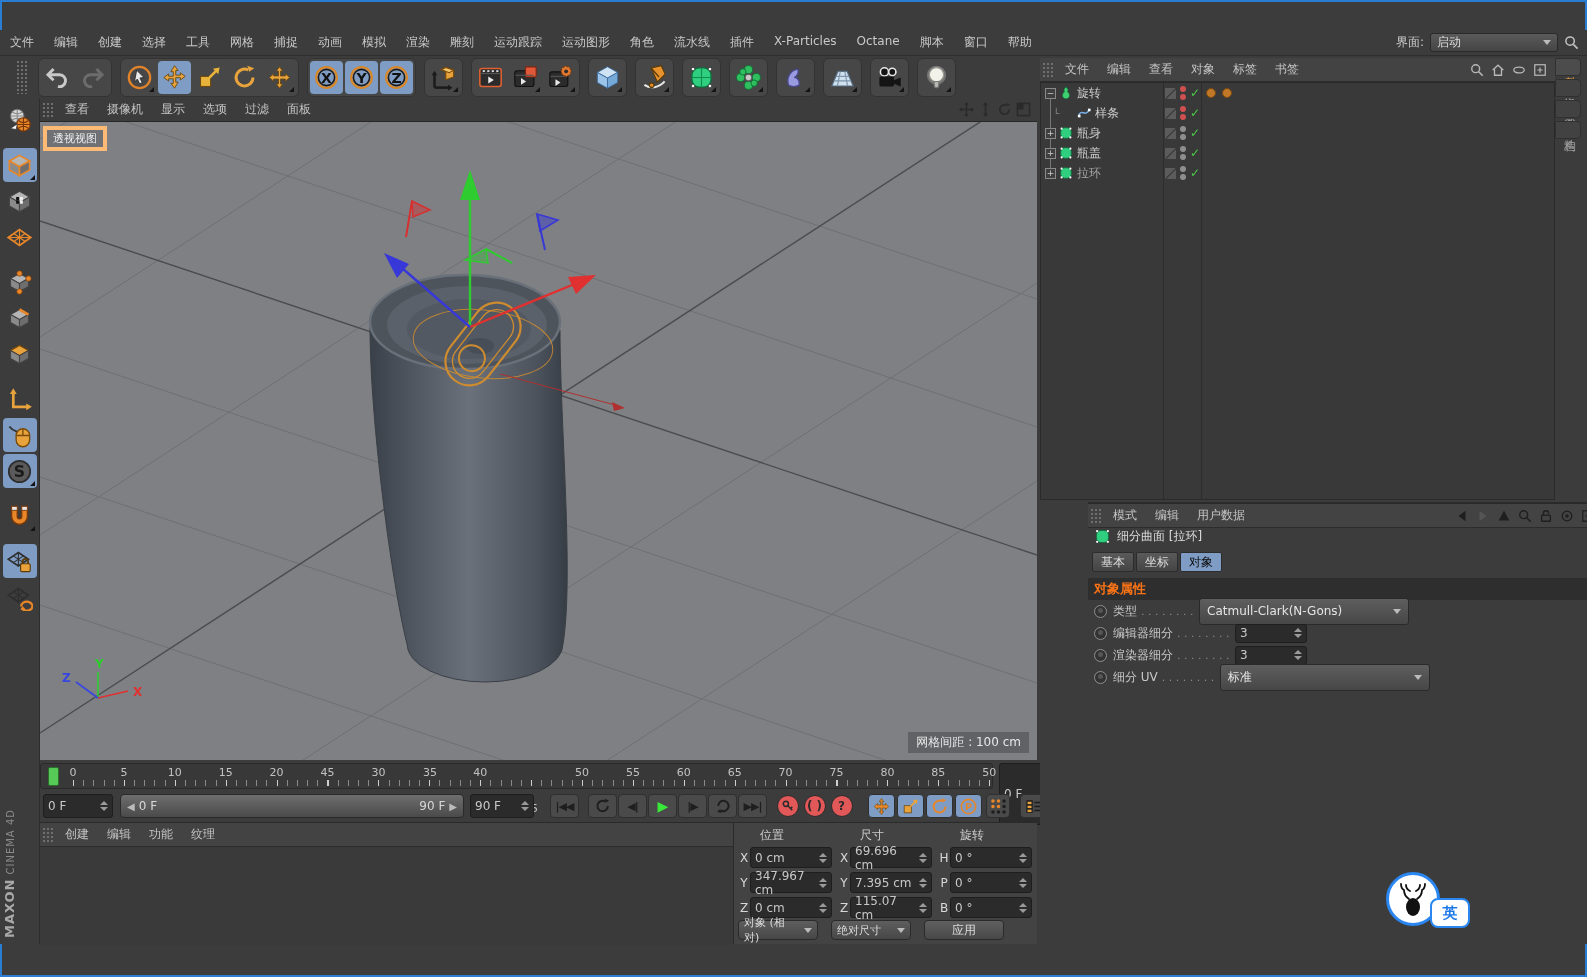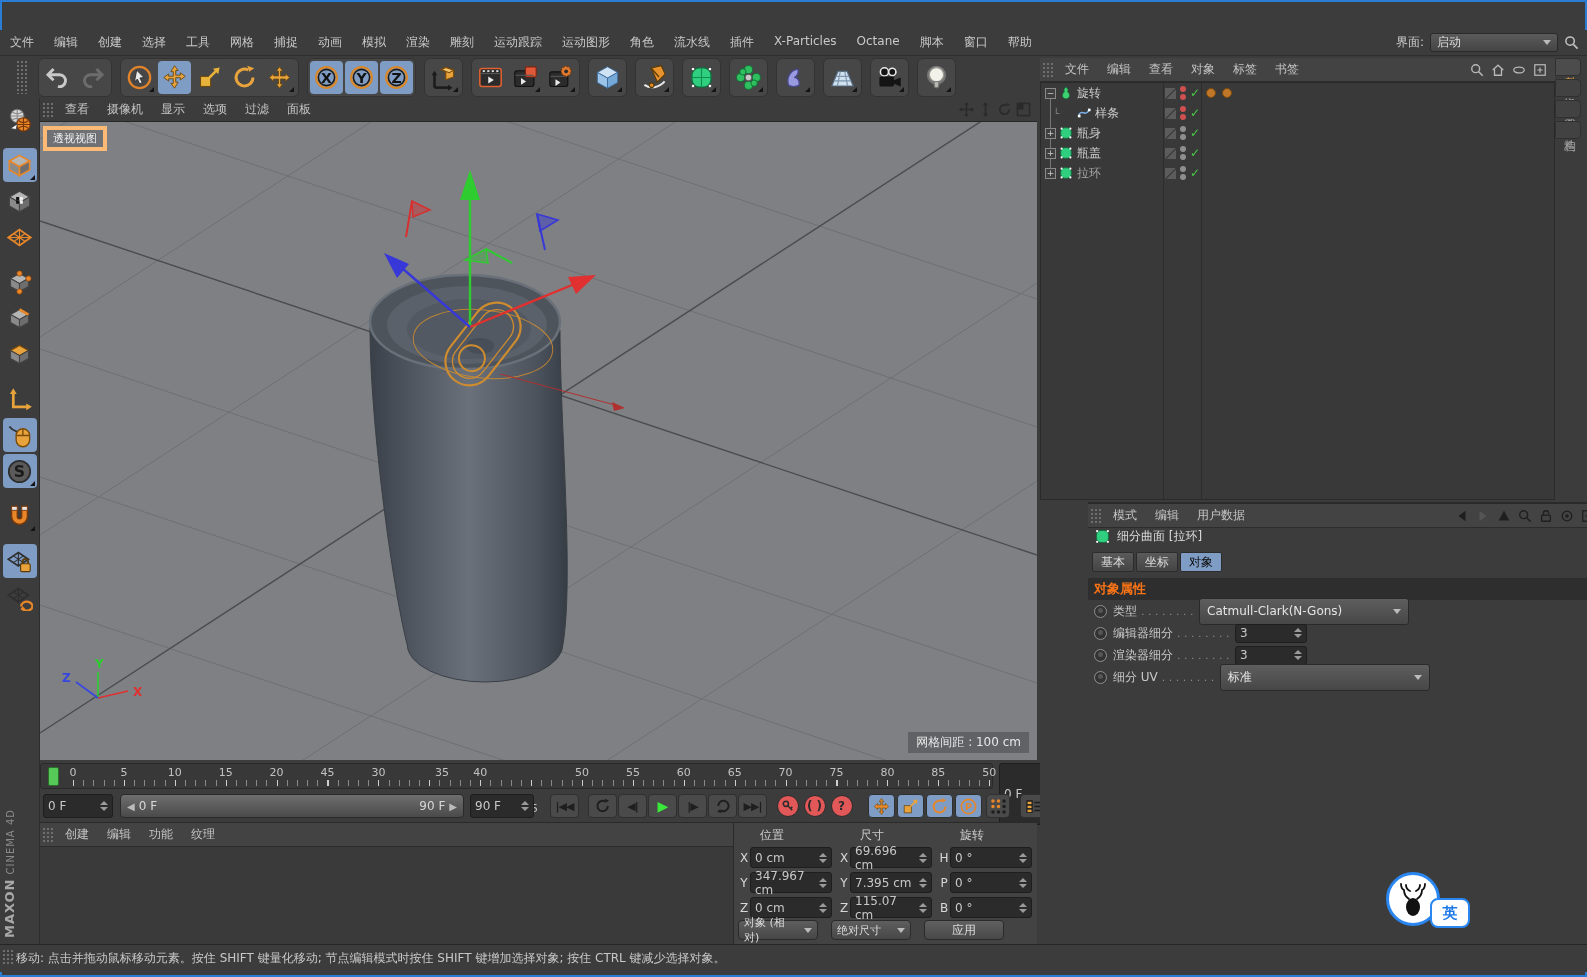--- a/index.html
+++ b/index.html
@@ -609,21 +609,21 @@
   <div class="abs tl">
     <div class="ruler">
       <div id="ticks">
           <span class="tick" style="left: 32px;">0</span>
           <span class="tick" style="left: 82.9px;">5</span>
           <span class="tick" style="left: 133.8px;">10</span>
           <span class="tick" style="left: 184.7px;">15</span>
           <span class="tick" style="left: 235.6px;">20</span>
           <span class="tick" style="left: 286.5px;">45</span>
           <span class="tick" style="left: 337.4px;">30</span>
-          <span class="tick" style="left: 401px;">35</span>
+          <span class="tick" style="left: 389px;">35</span>
           <span class="tick" style="left: 439.2px;">40</span>
           <span class="tick" style="left: 490.1px; margin-top: 36px;">45</span>
           <span class="tick" style="left: 541px;">50</span>
           <span class="tick" style="left: 591.9px;">55</span>
           <span class="tick" style="left: 642.8px;">60</span>
           <span class="tick" style="left: 693.7px;">65</span>
           <span class="tick" style="left: 744.6px;">70</span>
           <span class="tick" style="left: 795.5px;">75</span>
           <span class="tick" style="left: 846.4px;">80</span>
           <span class="tick" style="left: 897.3px;">85</span>
@@ -1127,24 +1127,20 @@
             </div>
           </div>
       </div>
       <div class="vtabs" id="am-tabs-side" style="top:64px;">
           <div class="vtab act">属性</div>
           <div class="vtab">层</div>
         </div>
     </div>
   </div>
 
-  <div class="abs statusbar">
-    <div class="grip" style="height:16px;"></div>
-    <span>移动: 点击并拖动鼠标移动元素。按住 SHIFT 键量化移动; 节点编辑模式时按住 SHIFT 键增加选择对象; 按住 CTRL 键减少选择对象。</span>
-  </div>
 
   <div class="abs branding">
     <span class="maxon">MAXON</span>
     <span class="cine">CINEMA 4D</span>
   </div>
 
   <div class="abs ime">
     <div class="ime-circ">
       <svg viewBox="0 0 48 48" style="width:48px;height:48px">
         <ellipse cx="24" cy="32" rx="7" ry="9" fill="#111"></ellipse>

